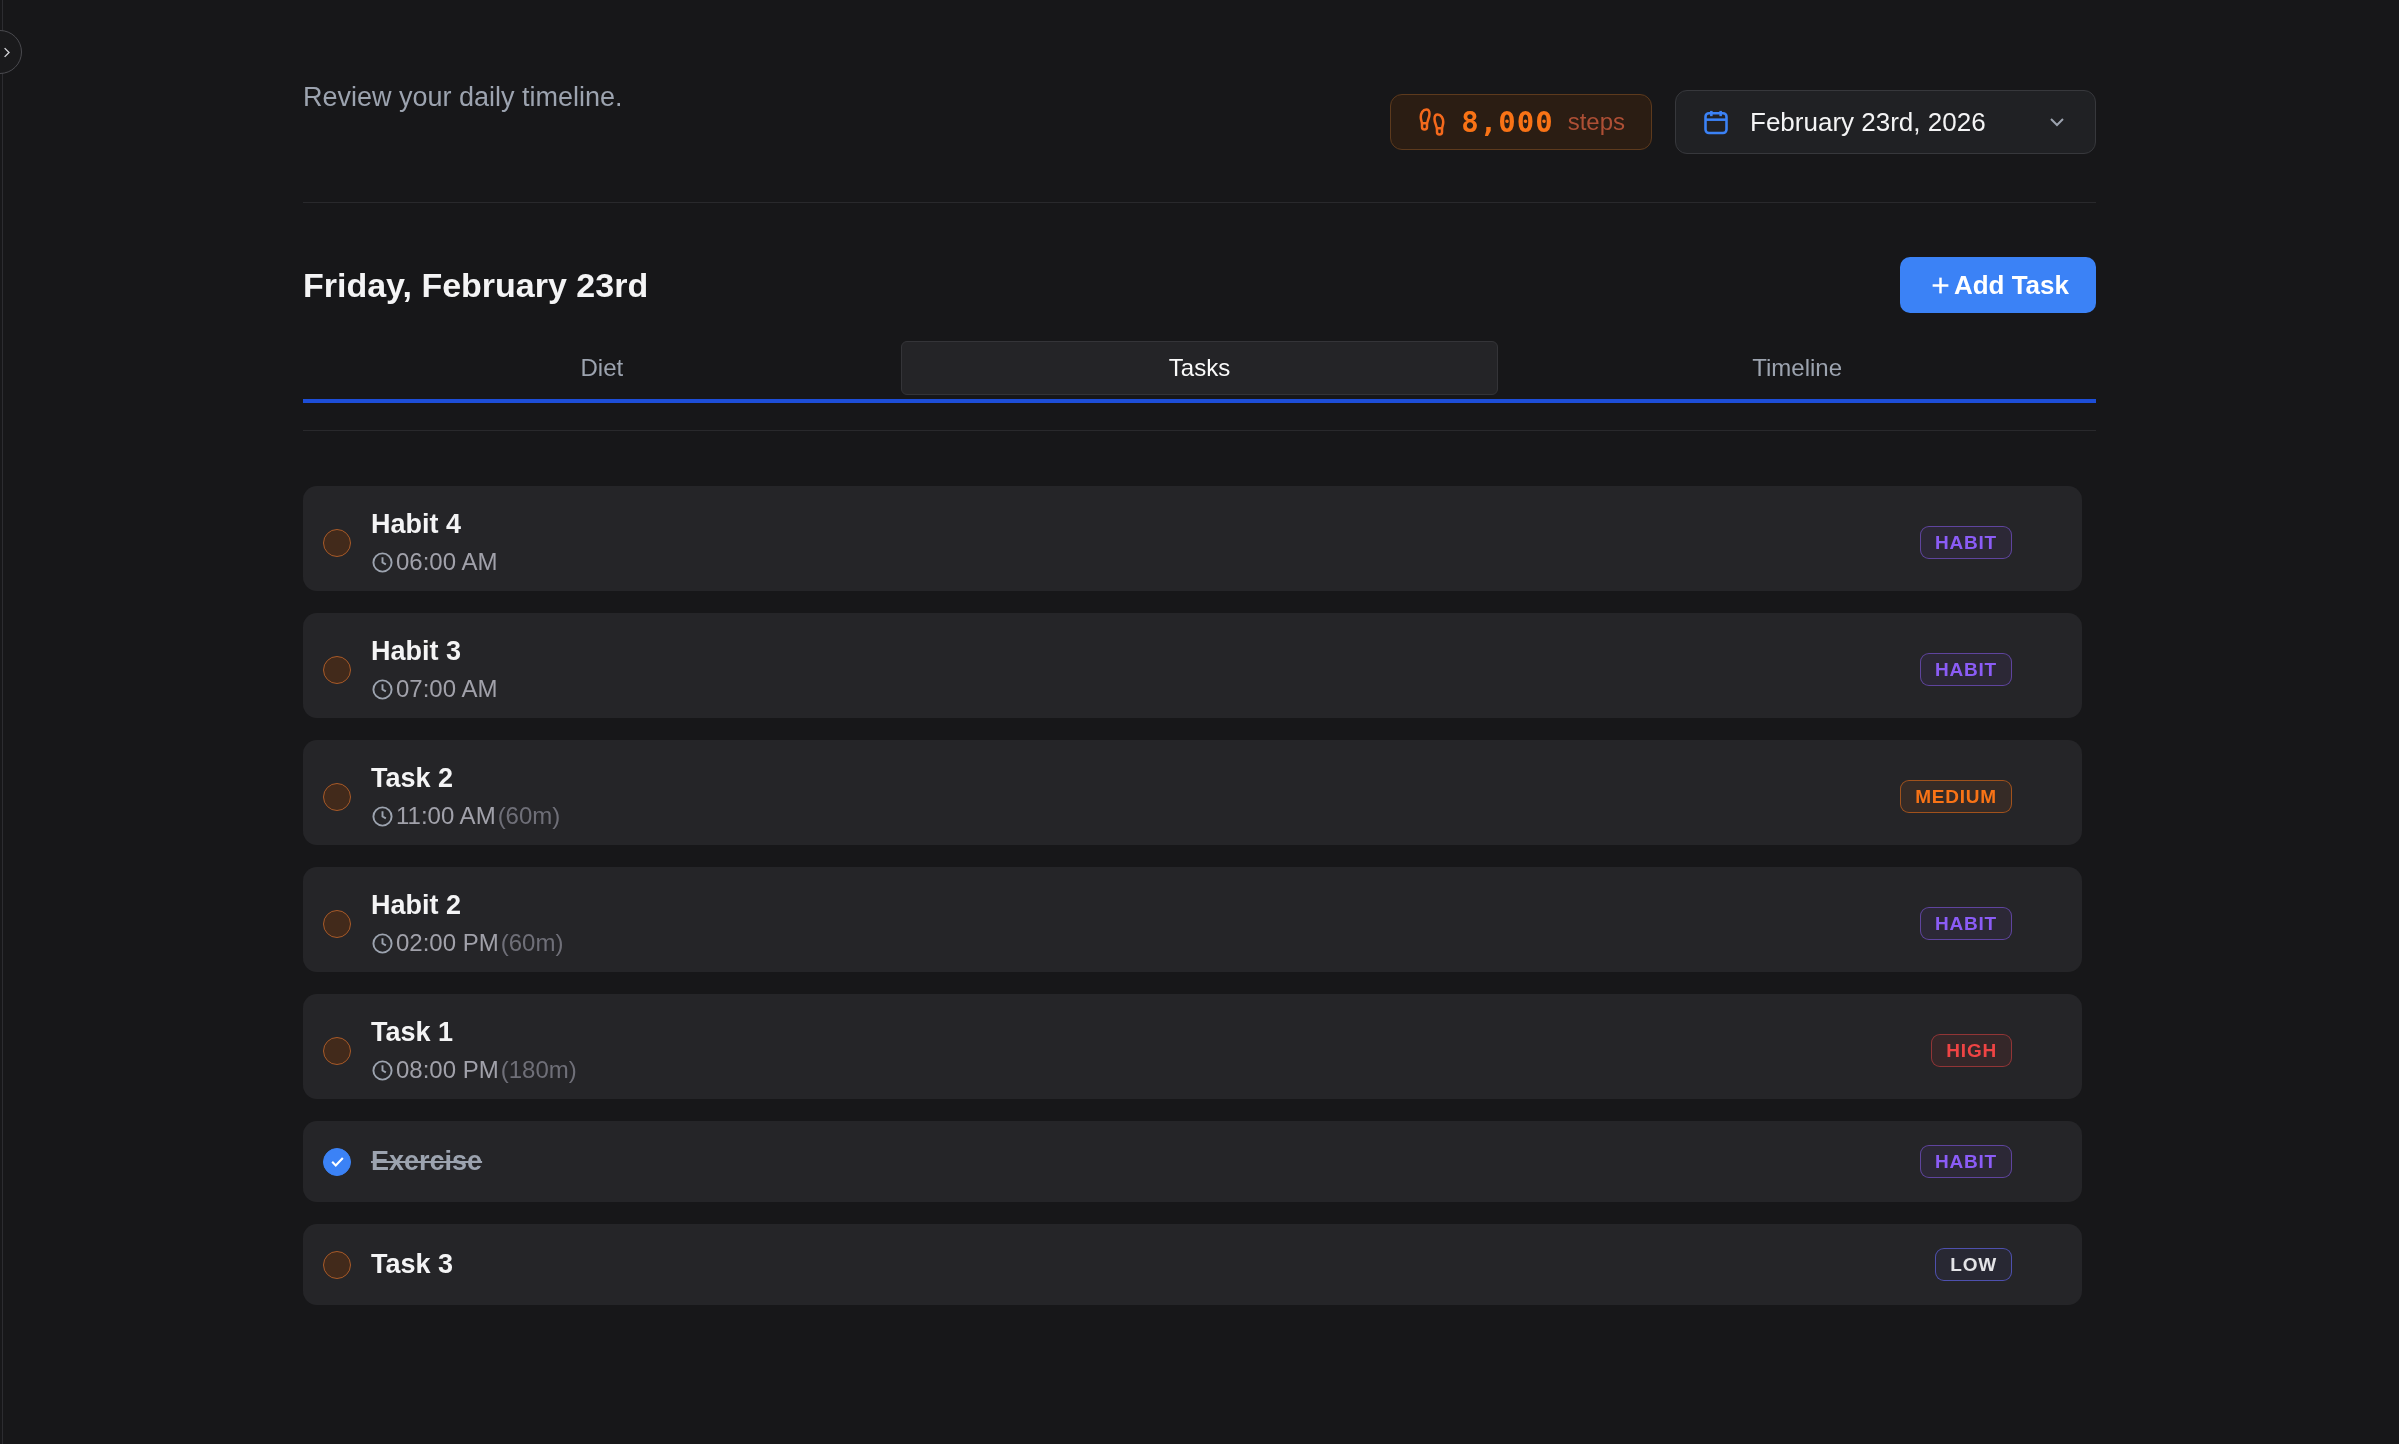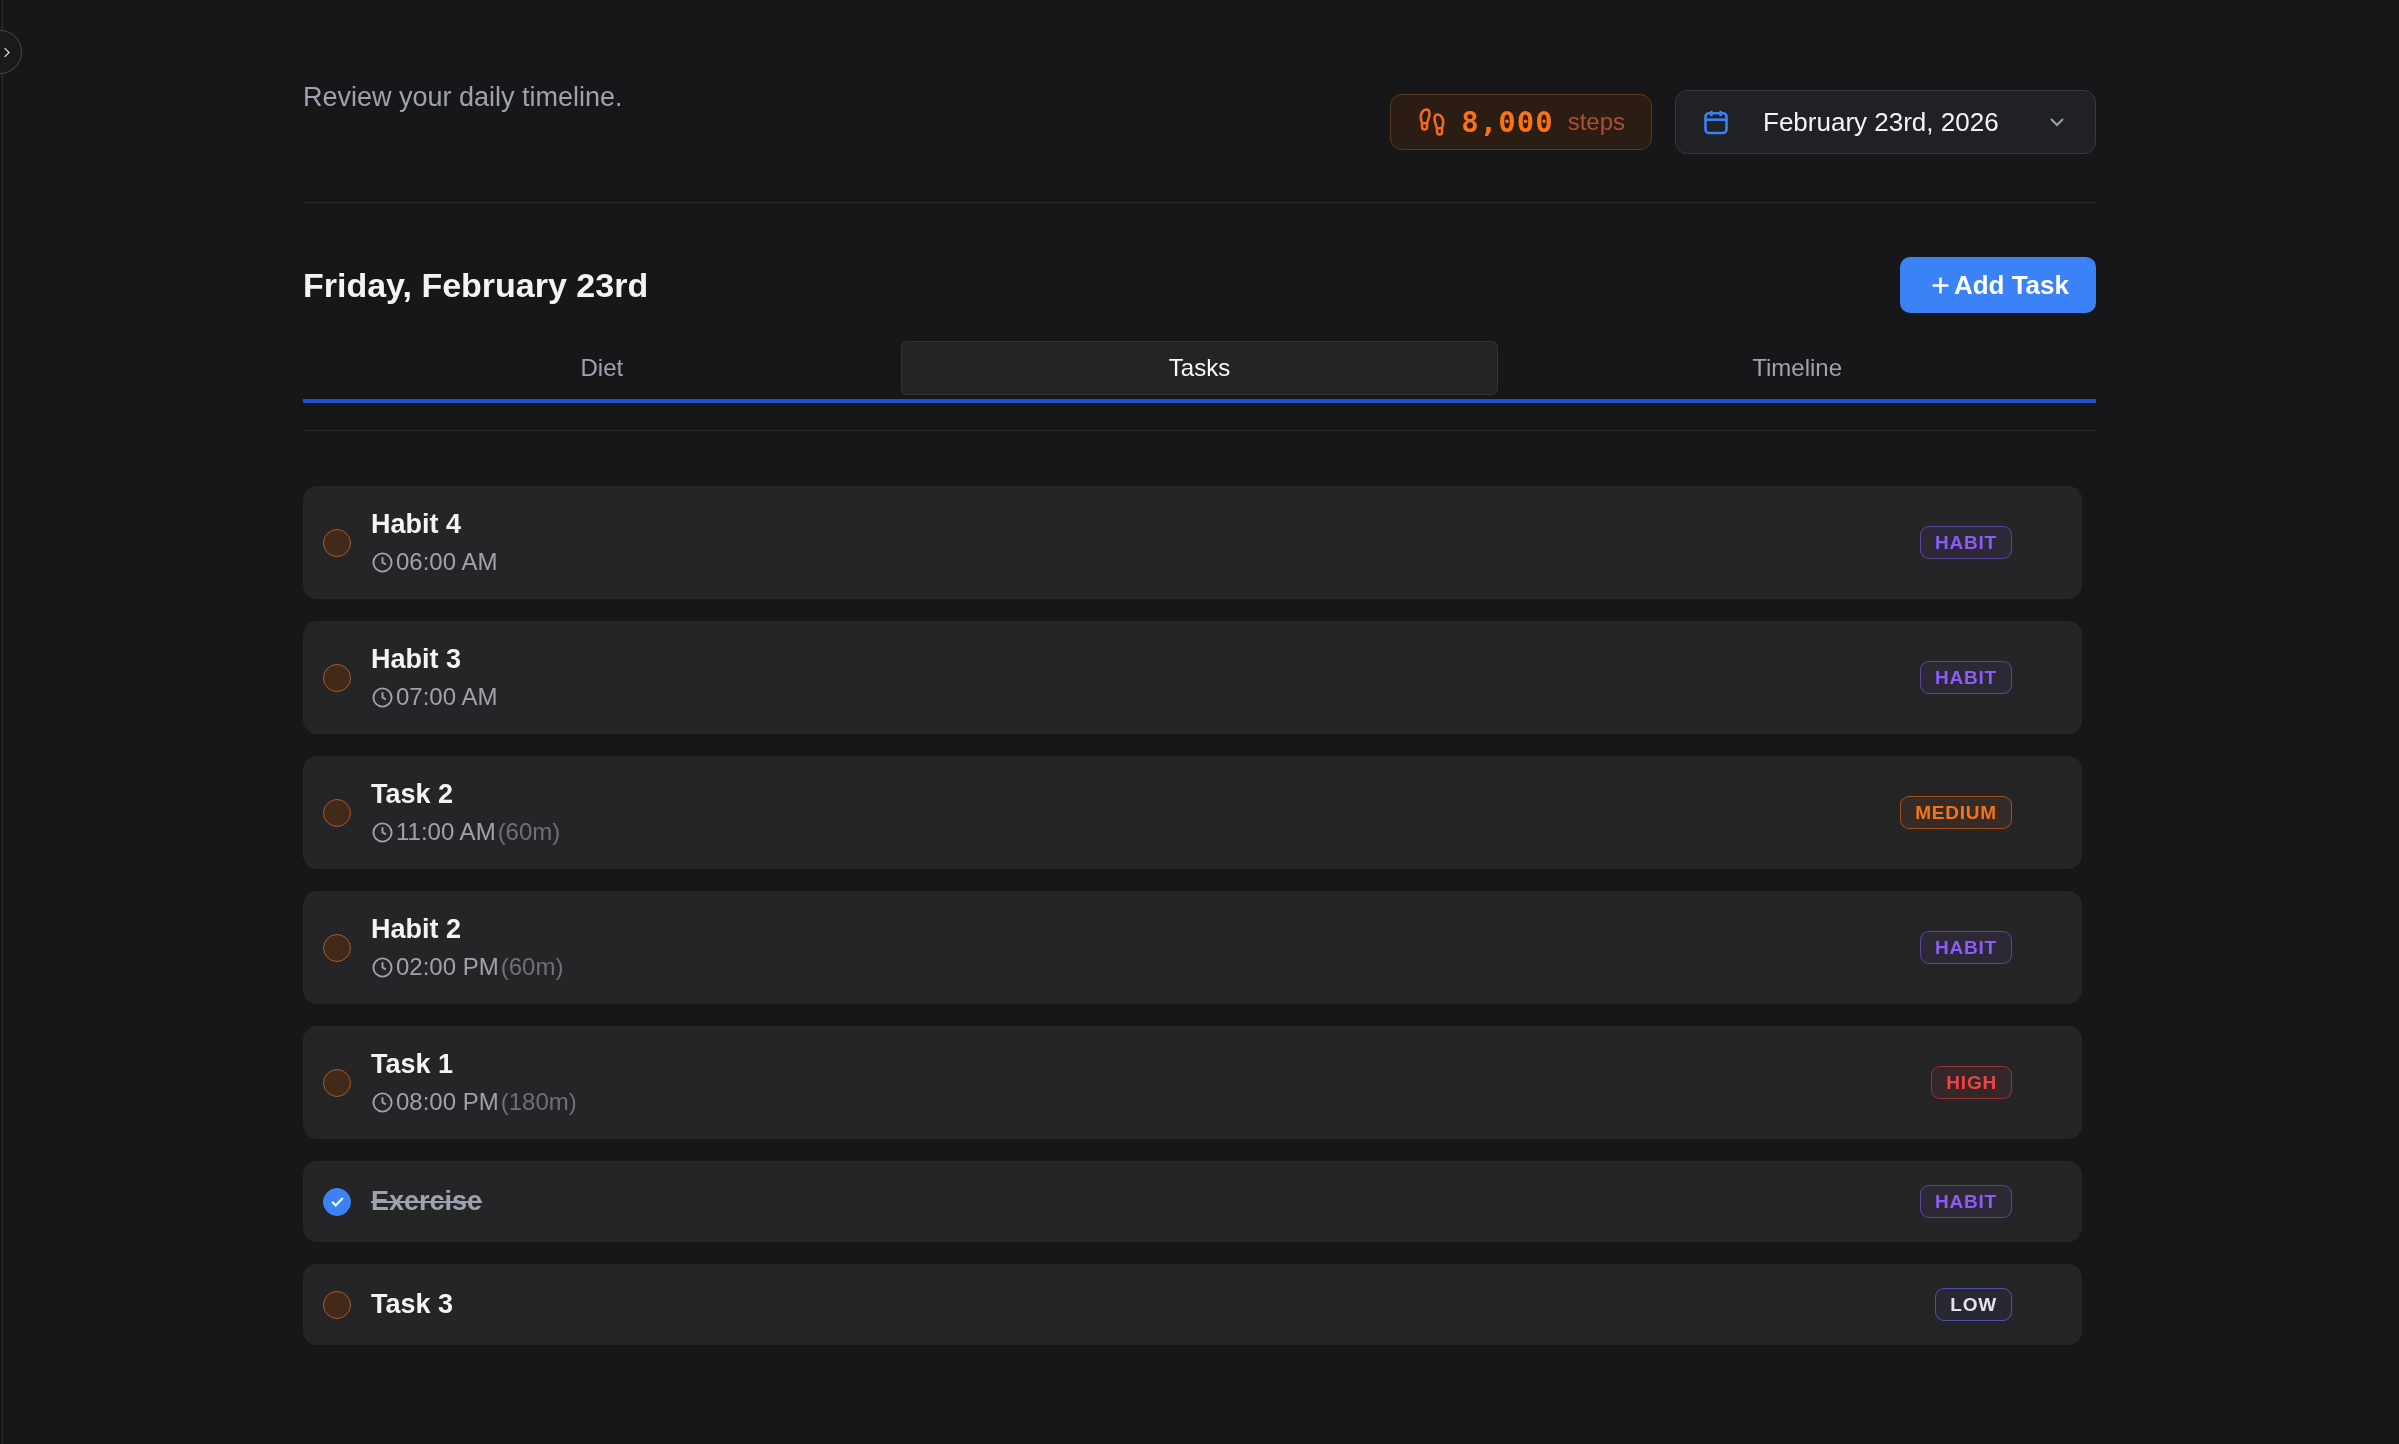--- a/index.html
+++ b/index.html
@@ -31,21 +31,21 @@
 
   .steps-badge {
     height: 56px; display: flex; align-items: center; gap: 14px;
     padding: 0 26px; background: #2b1d13; border: 1.5px solid #5d3a1d; border-radius: 12px;
   }
   .steps-badge svg { width: 30px; height: 30px; stroke: #f4691c; stroke-width: 2; fill: none; }
   .steps-value { font-family: "DejaVu Sans Mono", monospace; font-weight: 700; font-size: 29px; color: #f97316; letter-spacing: 1px; }
   .steps-unit { font-size: 24px; color: #ae4f35; }
 
   .date-picker {
-    width: 421px; height: 64px; display: flex; align-items: center; gap: 33px;
+    width: 421px; height: 64px; display: flex; align-items: center; gap: 20px;
     padding: 0 26px; background: #202124; border: 1px solid #37383c; border-radius: 12px; cursor: pointer;
   }
   .date-picker svg.cal { width: 28px; height: 28px; stroke: #3b82f6; stroke-width: 2.2; fill: none; }
   .date-picker-value { font-size: 26px; color: #f4f4f5; }
   .date-picker svg.chev { width: 24px; height: 24px; stroke: #9ca3af; stroke-width: 2; fill: none; margin-left: auto; }
 
   .divider { border: none; border-top: 1px solid #29292c; margin-top: 48px; }
 
   
   .section-row { display: flex; justify-content: space-between; align-items: center; margin-top: 54px; }
@@ -66,21 +66,21 @@
     display: flex; align-items: center; justify-content: center;
     font-size: 24px; color: #9ca3af; cursor: pointer; border-radius: 6px;
   }
   .tab.active { background: #242427; border: 1px solid #343438; color: #fafafa; font-weight: 500; }
   .divider2 { border: none; border-top: 1px solid #29292c; margin-top: 27px; }
 
   
   .task-list { display: flex; flex-direction: column; gap: 22px; margin-top: 55px; padding-right: 14px; }
   .card {
     background: #252528; border-radius: 14px; display: flex; align-items: center;
-    padding: 22px 70px 22px 20px;
+    padding: 22px 70px 14px 20px;
   }
   .card.single { padding-top: 24px; padding-bottom: 24px; }
   .checkbox {
     width: 28px; height: 28px; border-radius: 50%; flex: 0 0 28px;
     background: #422a1b; border: 1.5px solid #a85a28; cursor: pointer;
     display: flex; align-items: center; justify-content: center; padding: 0;
   }
   .checkbox svg { display: none; }
   .checkbox.completed { background: #3b82f6; border-color: #3b82f6; }
   .checkbox.completed svg { display: block; width: 17px; height: 17px; stroke: #ffffff; stroke-width: 3; fill: none; }

